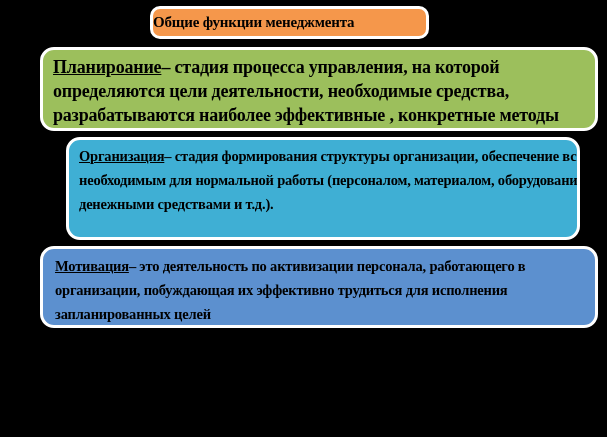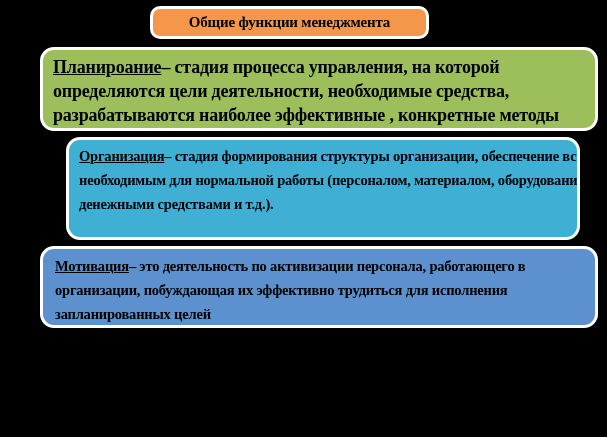--- a/index.html
+++ b/index.html
@@ -34,21 +34,21 @@
   
   #title-box {
     left: 150px;
     top: 6px;
     width: 279px;
     height: 33px;
     background: #F5974B;
     border-radius: 10px;
     display: flex;
     align-items: center;
-    justify-content: center;
+    justify-content: flex-start;
   }
   #title-box .txt {
     font-size: 15px;
     line-height: 17px;
     white-space: nowrap;
   }
 
   
   #box-planning {
     left: 40px;

